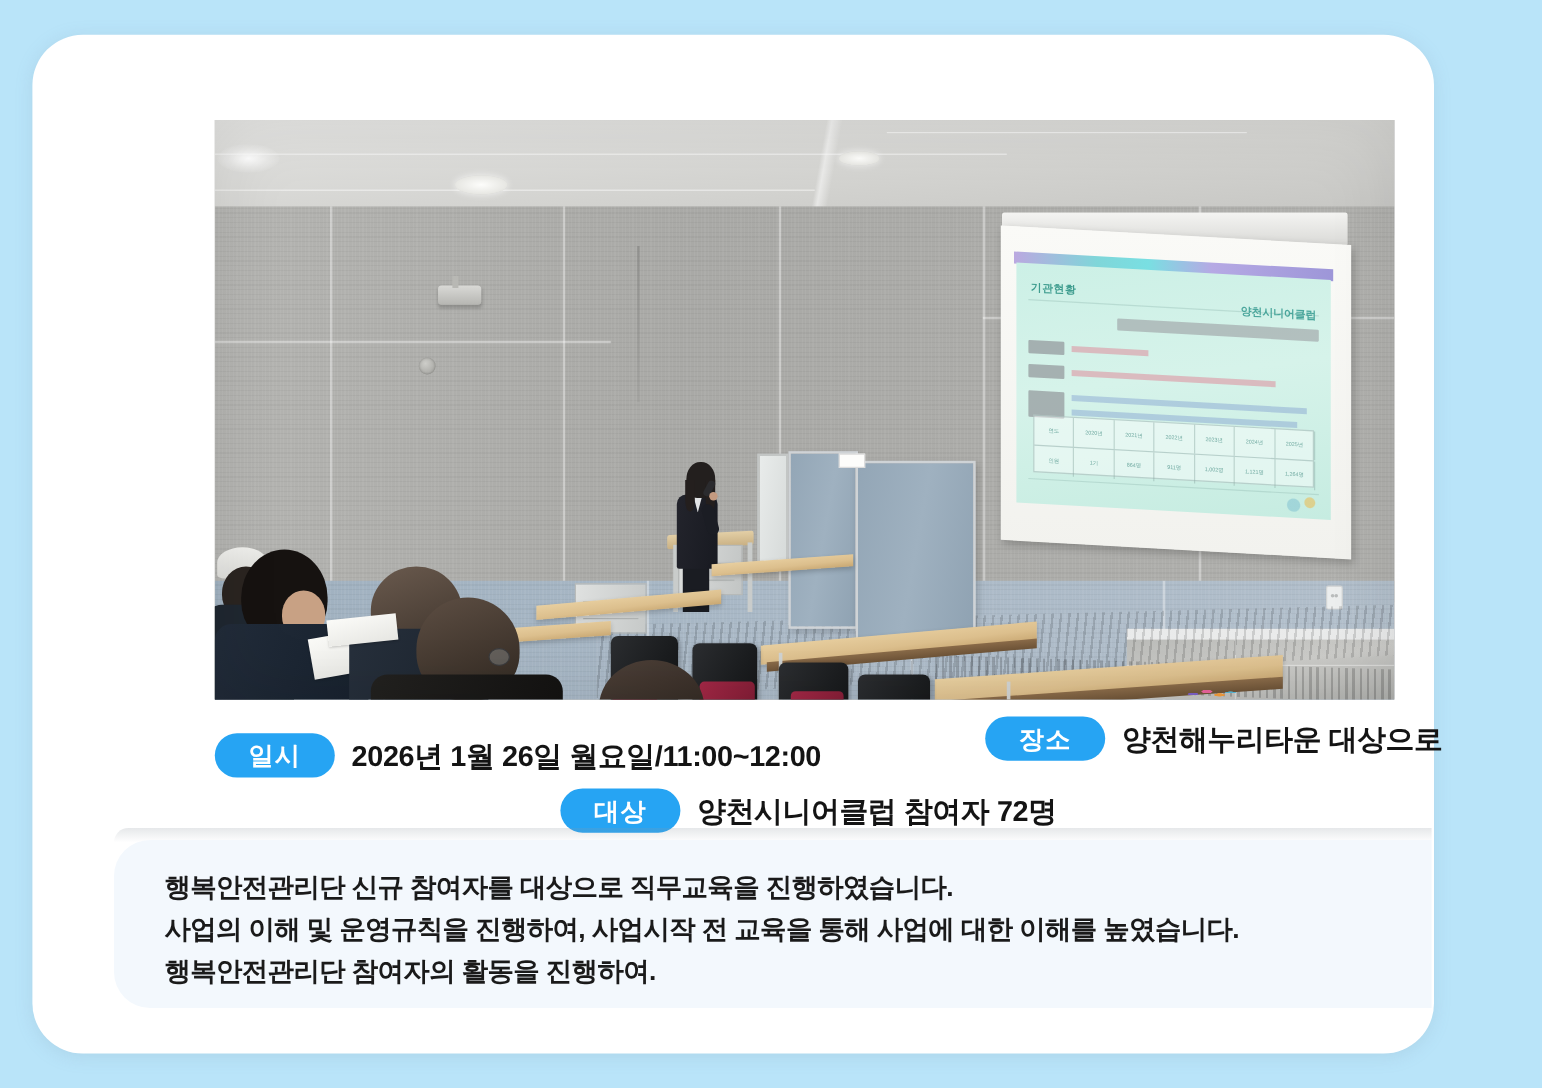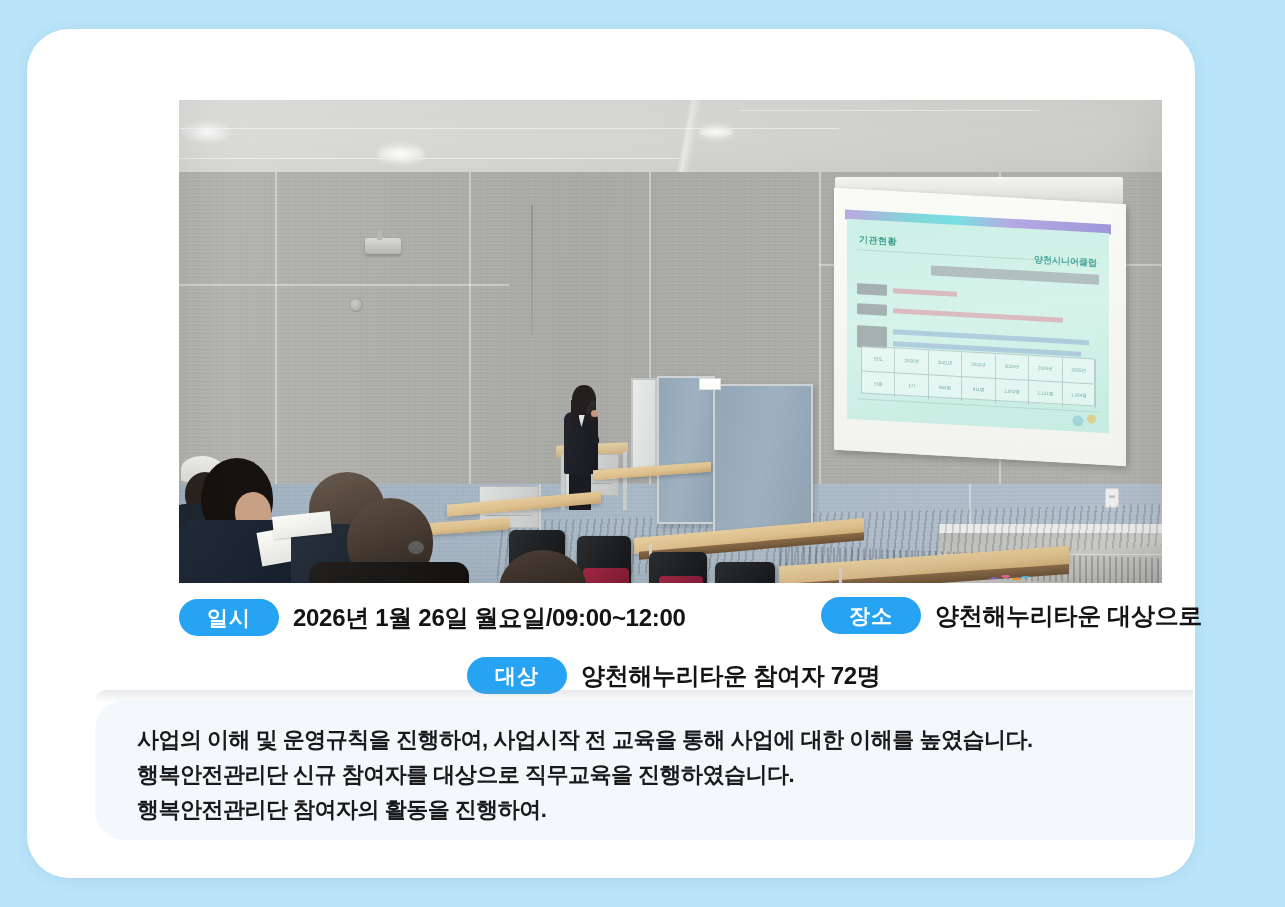--- a/index.html
+++ b/index.html
@@ -509,42 +509,42 @@
       <div class="head" style="left:320px; top:450px; width:88px; height:80px; background:linear-gradient(160deg,#4d4038,#241d18);"></div>
 
       <div class="paper" style="left:94px; top:414px; width:58px; height:22px; transform:rotate(-6deg);"></div>
 
       <div class="layer vig"></div>
     </div>
 
     <div id="info">
 
       <div class="info-row">
-        <div class="grp" style="left:0; top:4px;">
+        <div class="grp" style="left:0; top:16px;">
           <span class="pill">일시</span>
-          <span class="info-val">2026년 1월 26일 월요일/09:00~12:00</span>
+          <span class="info-val">2026년 1월 26일 월요일/11:00~12:00</span>
         </div>
         <div class="grp" style="left:642px; top:2px;">
           <span class="pill">장소</span>
           <span class="info-val">양천해누리타운 대상으로</span>
         </div>
       </div>
 
       <div class="info-row" style="height:56px;">
         <div class="grp" style="left:288px; top:16px;">
           <span class="pill">대상</span>
-          <span class="info-val">양천해누리타운 참여자 72명</span>
+          <span class="info-val">양천시니어클럽 참여자 72명</span>
         </div>
       </div>
 
     </div>
   </div>
 
   <div class="card-shadow-strip"></div>
   <div id="desc">
     <div class="lines">
+      <p>행복안전관리단 신규 참여자를 대상으로 직무교육을 진행하였습니다.</p>
       <p>사업의 이해 및 운영규칙을 진행하여, 사업시작 전 교육을 통해 사업에 대한 이해를 높였습니다.</p>
-      <p>행복안전관리단 신규 참여자를 대상으로 직무교육을 진행하였습니다.</p>
       <p>행복안전관리단 참여자의 활동을 진행하여.</p>
     </div>
   </div>
 
 </div>
 
 </body></html>

